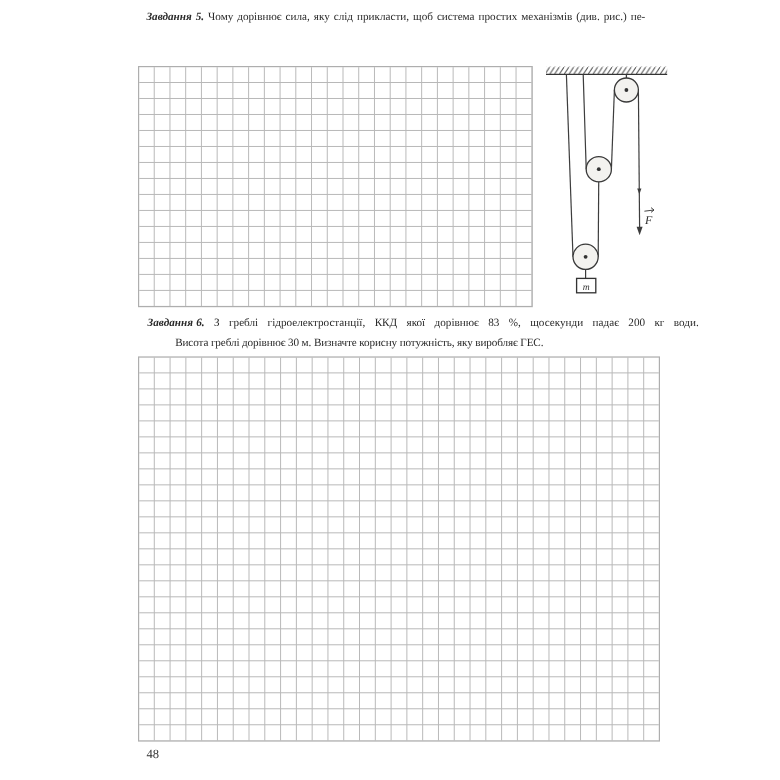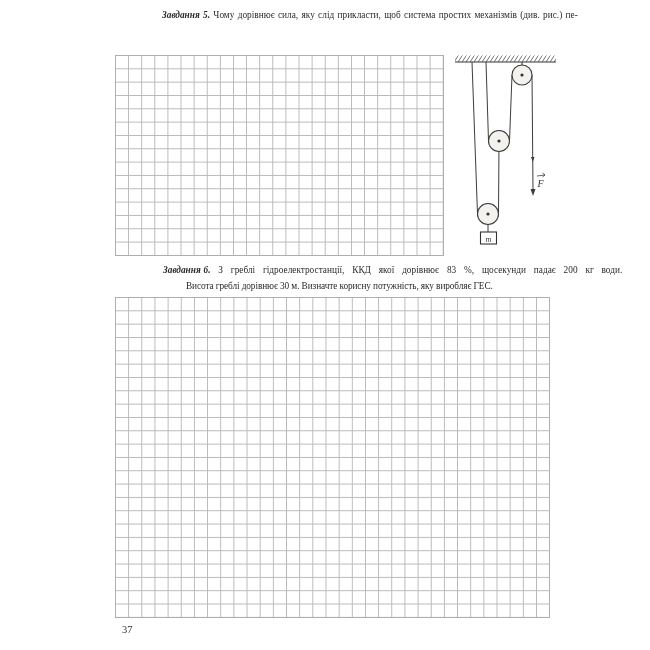--- a/index.html
+++ b/index.html
@@ -15,21 +15,20 @@
     overflow: hidden;
     font-family: "Liberation Serif", serif;
     color: #262626;
   }
   .taskline {
     position: absolute;
     font-size: 9.3px;
     line-height: 12px;
     white-space: nowrap;
     color: #2a2a2a;
-    margin-left: 40px;
   }
   .task-label {
     font-weight: bold;
     font-style: italic;
   }
   #t5l1 { left: 122px; top: 9px;  word-spacing: 1px; }
   #t5l2 { left: 142px; top: 25px; word-spacing: 0px; }
   #t6l1 { left: 123px; top: 264px; word-spacing: 5.5px; }
   #t6l1 .task-label { word-spacing: 0.5px; font-style: italic; }
   #t6l2 { left: 146px; top: 280px; letter-spacing: -0.1px; }
@@ -106,15 +105,15 @@
     <line x1="87" y1="126" x2="95" y2="125" stroke="#3d3d3d" stroke-width="0.8"></line>
     <polyline points="92.5,123 95,125 92.5,127" fill="none" stroke="#3d3d3d" stroke-width="0.8"></polyline>
     <text x="87.5" y="137" font-family="Liberation Serif, serif" font-style="italic" font-size="10" fill="#333">F</text>
   </svg>
 
   <div class="taskline" id="t6l1"><span class="task-label">Завдання 6.</span> <span>З греблі гідроелектростанції, ККД якої дорівнює 83 %, щосекунди падає 200 кг води.</span></div>
   <div class="taskline" id="t6l2">Висота греблі дорівнює 30 м. Визначте корисну потужність, яку виробляє ГЕС.</div>
 
   <div class="grid" id="grid2"></div>
 
-  <div id="page-number">37</div>
+  <div id="page-number">48</div>
 
 </div>
 
 </body></html>

